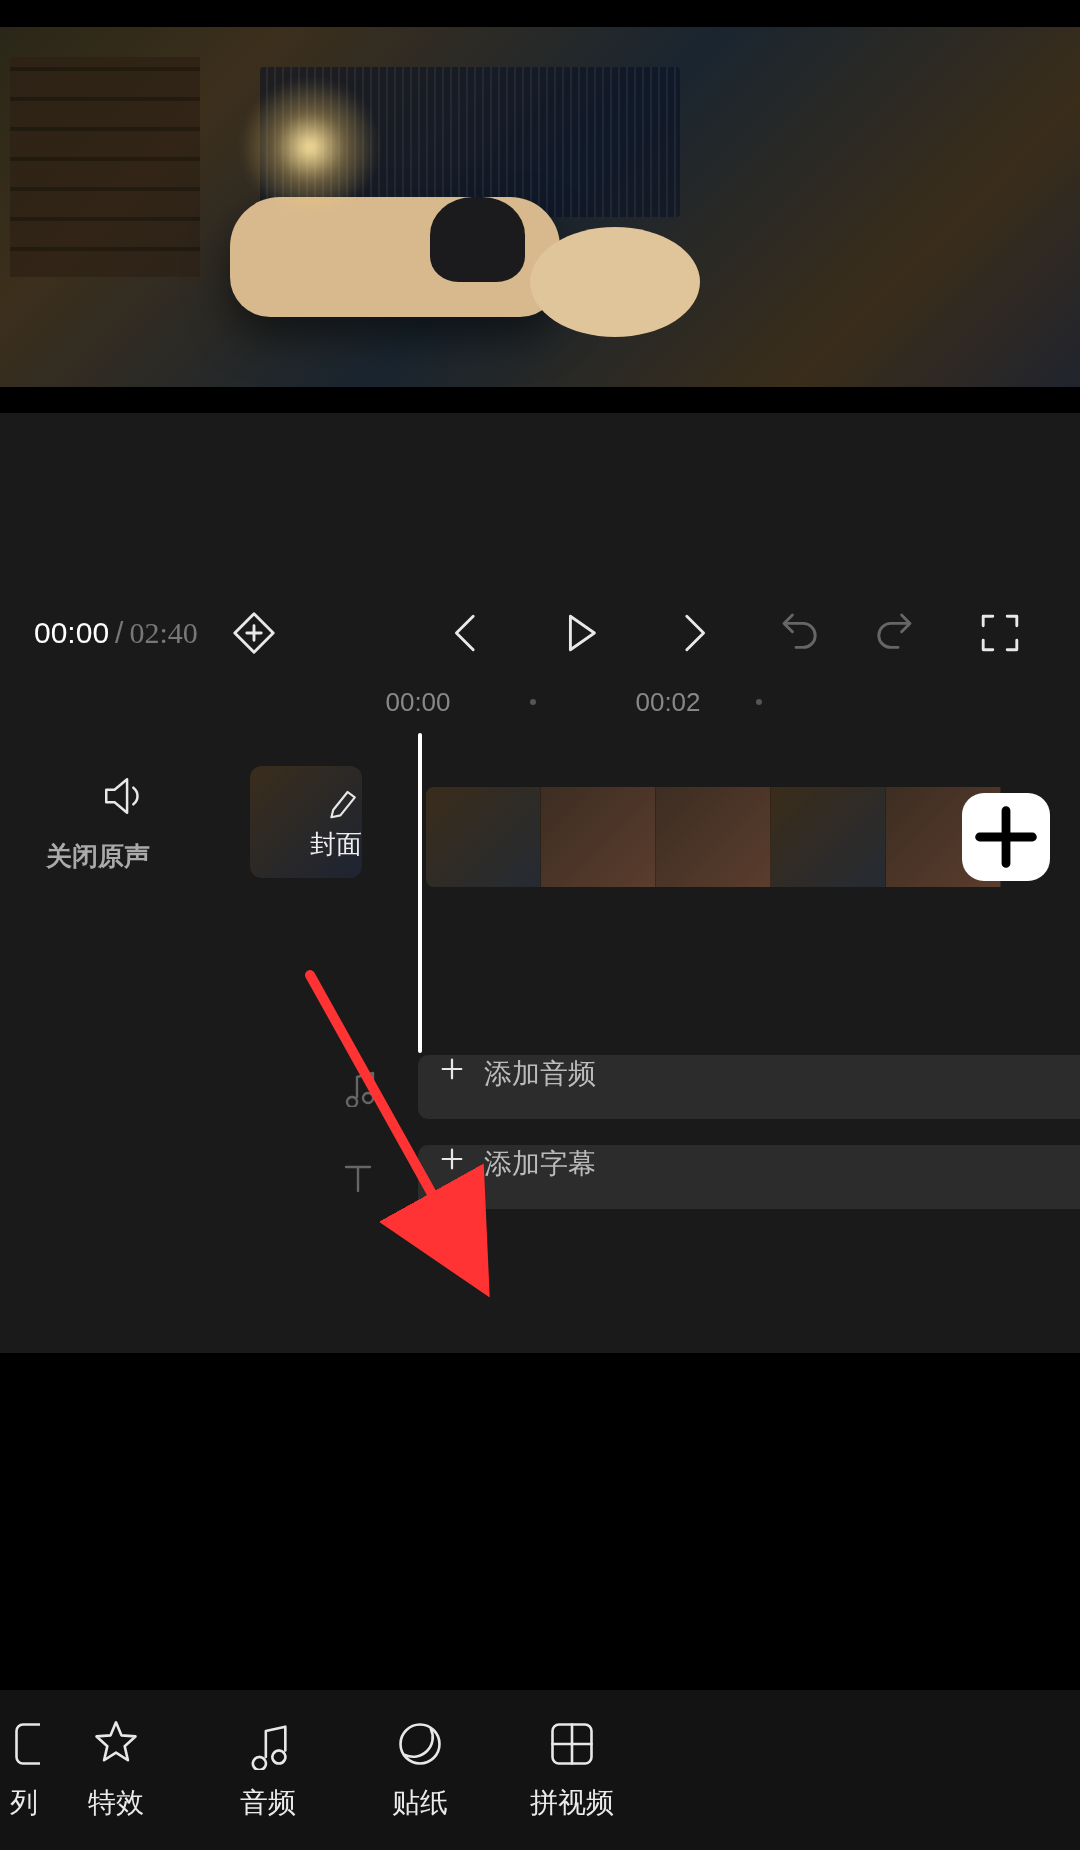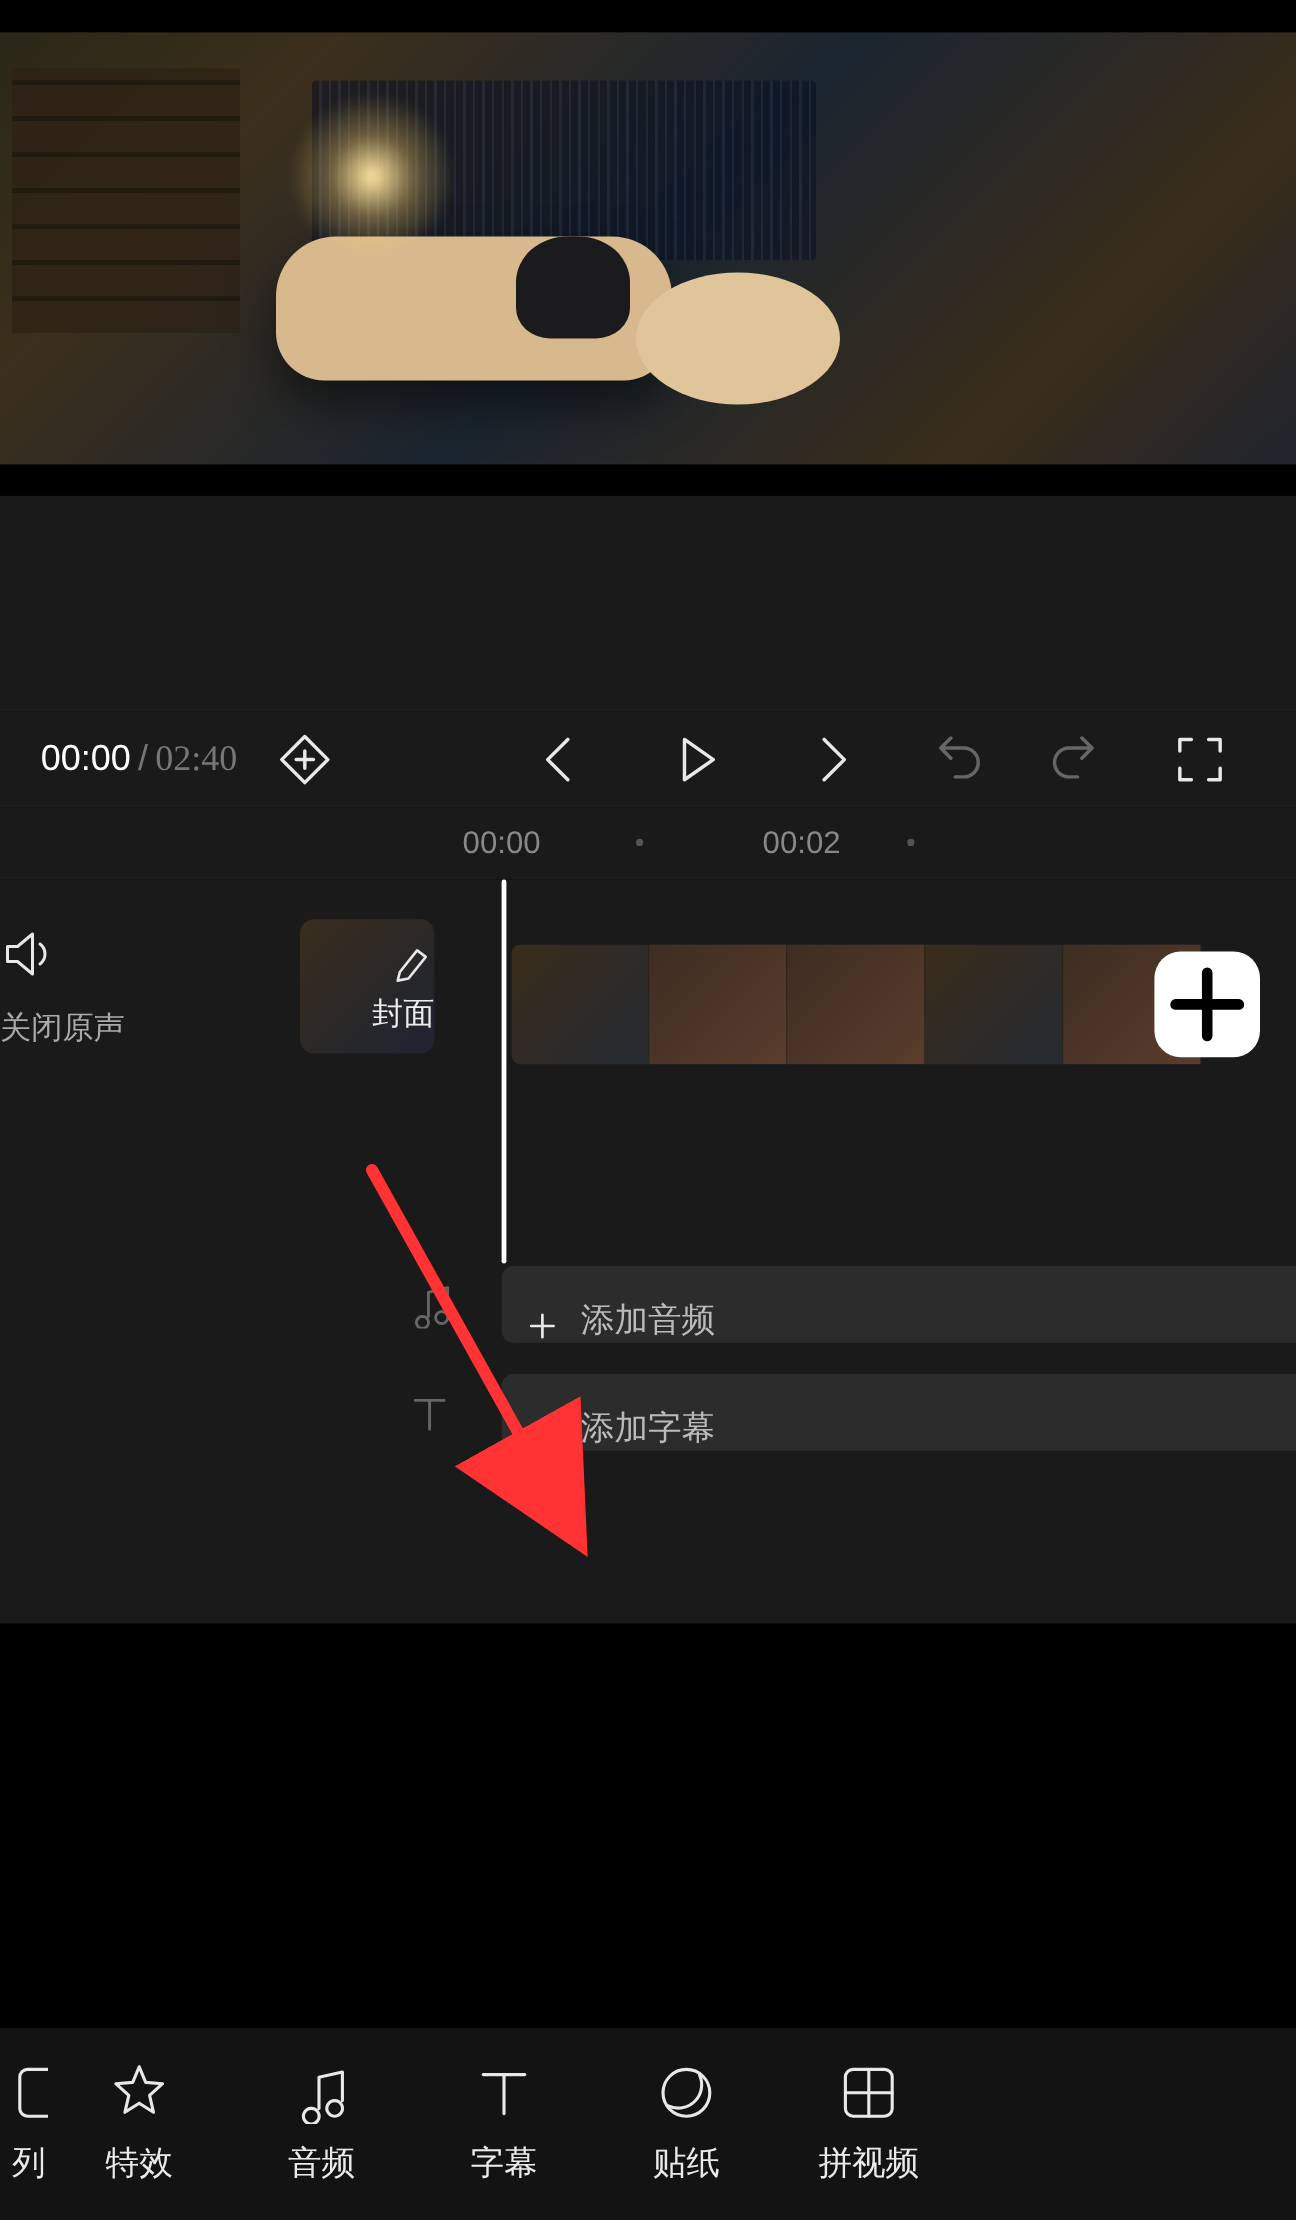--- a/index.html
+++ b/index.html
@@ -96,32 +96,32 @@
 .ruler .tick2{left:668px;transform:translateX(-50%);}
 .ruler .dot{position:absolute;top:26px;width:6px;height:6px;border-radius:50%;background:#555;}
 .ruler .d1{left:530px;}
 .ruler .d2{left:756px;}
 
 
 .tl{ background:#1a1a1a; position:relative; padding-top:30px; height:620px;}
 .playhead{position:absolute;left:418px;top:0;width:4px;height:320px;background:#fff;z-index:5;border-radius:2px;}
 
 .track-row{display:flex;align-items:center;height:118px;margin-bottom:32px;}
-.side-btn{width:150px;text-align:left;}
+.side-btn{width:150px;text-align:right;font-weight:bold;}
 .side-btn .lbl{font-size:26px;color:#aaa;margin-top:14px;}
 .cover-card{width:112px;height:112px;background:linear-gradient(135deg,#3a2d1c,#1d2432);border-radius:12px;display:flex;flex-direction:column;align-items:flex-end;justify-content:center;margin-left:100px;position:relative;gap:8px;padding-left:24px;}
 .cover-card .cov-lbl{font-size:26px;color:#eee;}
 .clip-strip{position:absolute;left:426px;height:100px;right:0;top:54px;display:flex;border-radius:8px 0 0 8px;overflow:hidden;}
 .clip-strip .fr{flex:0 0 115px;height:100%;background:linear-gradient(135deg,#3a2c1a,#252b33);border-right:1px solid rgba(0,0,0,.2);}
 .clip-strip .fr.alt{background:linear-gradient(135deg,#3d2d22,#5a3d2d);}
 .add-clip{position:absolute;right:30px;top:60px;width:88px;height:88px;background:#fff;border-radius:22px;display:flex;align-items:center;justify-content:center;z-index:6;}
 
 .lane{display:flex;align-items:center;height:72px;margin-top:8px;}
 .lane .lane-icon{width:418px;display:flex;justify-content:flex-end;padding-right:40px;color:#666;}
-.lane .lane-btn{flex:1;height:64px;background:#2c2c2c;border-radius:10px 0 0 10px;display:flex;align-items:flex-end;padding-left:20px;gap:18px;font-size:28px;color:#bbb;margin-right:0;}
+.lane .lane-btn{flex:1;height:64px;background:#2c2c2c;border-radius:10px 0 0 10px;display:flex;align-items:flex-start;padding-left:20px;gap:18px;font-size:28px;color:#bbb;margin-right:0;}
 
 
 .arrow-svg{position:absolute;left:0;top:0;pointer-events:none;z-index:50;}
 
 
 .toolbar{
   position:absolute;
   bottom:0;left:0;right:0;
   height:160px;
   background:#131313;
@@ -285,26 +285,20 @@
     <div class="t-lbl">特效</div>
   </div>
   <div class="tool">
     <svg viewBox="0 0 48 48">
         <path d="M16 36 a6 6 0 1 0 .1 0 M34 30 a6 6 0 1 0 .1 0 M22 36 V12 l18 -4 v22"></path>
       </svg>
     <div class="t-lbl">音频</div>
   </div>
   <div class="tool">
     <svg viewBox="0 0 48 48">
-        <path d="M8 10 h32 M24 10 v30"></path>
-      </svg>
-    <div class="t-lbl">字幕</div>
-  </div>
-  <div class="tool">
-    <svg viewBox="0 0 48 48">
         <circle cx="24" cy="24" r="18"></circle>
         <path d="M34 10 a18 18 0 0 1 -24 24"></path>
       </svg>
     <div class="t-lbl">贴纸</div>
   </div>
   <div class="tool">
     <svg viewBox="0 0 48 48">
         <rect x="6" y="6" width="36" height="36" rx="6"></rect>
         <path d="M24 6 v36 M6 24 h36"></path>
       </svg>

